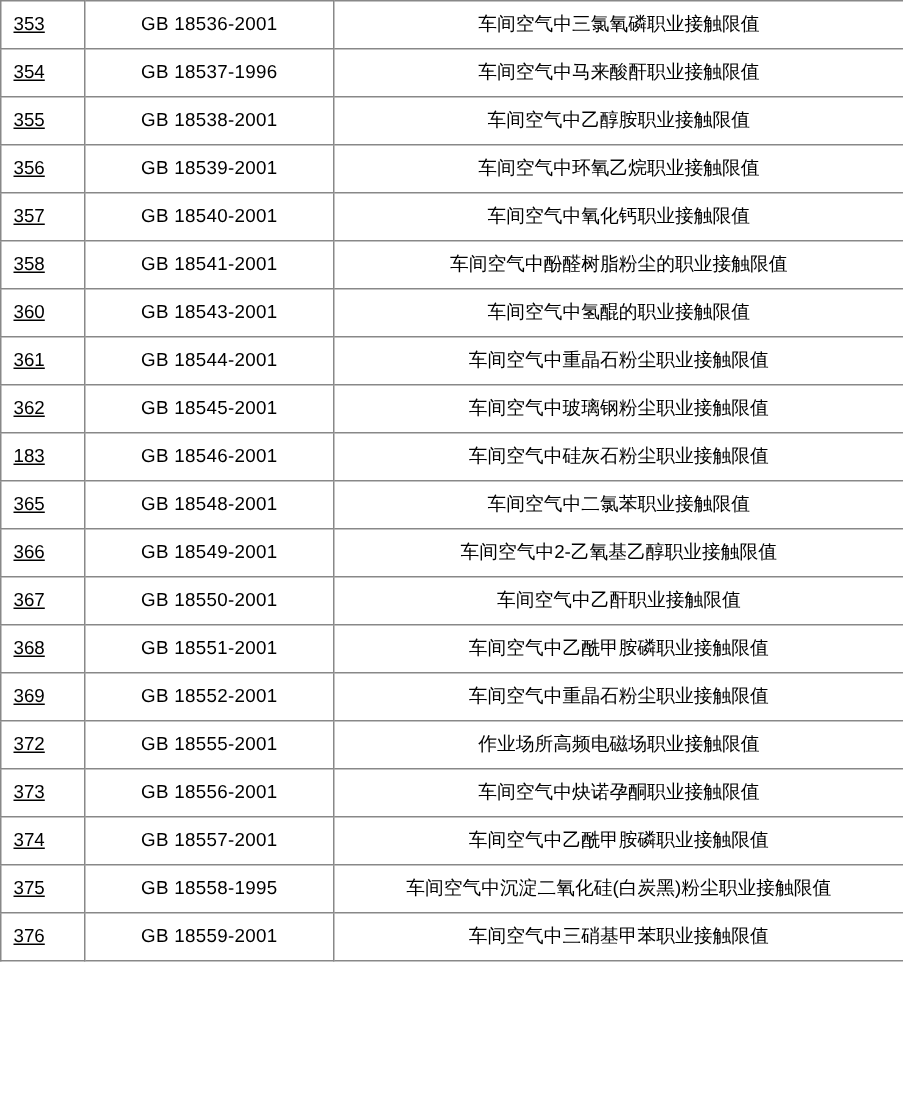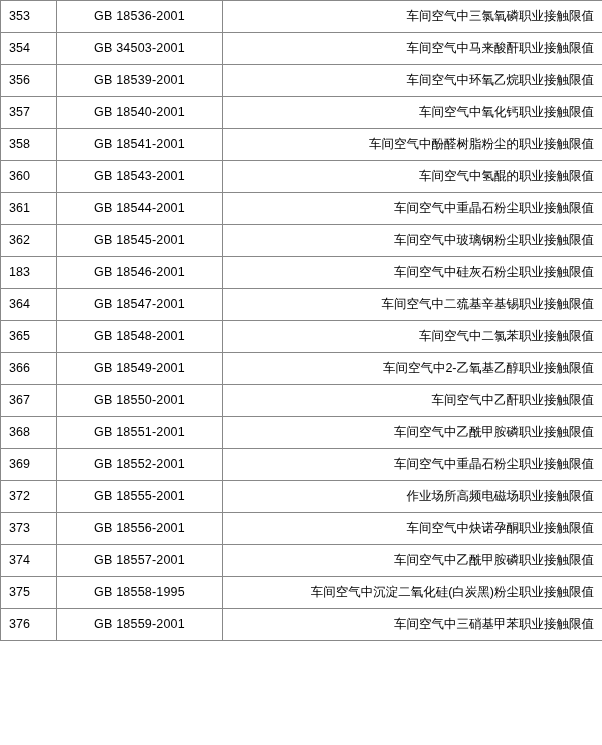--- a/index.html
+++ b/index.html
@@ -29,28 +29,29 @@
     padding: 0 8px;
     font-size: 12.5px;
     line-height: 31px;
     white-space: nowrap;
     overflow: hidden;
     vertical-align: middle;
   }
   td.cell-num {
     text-align: left;
     padding-left: 9px;
+    text-decoration: underline;
   }
   td.cell-code {
     text-align: center;
     padding-left: 10px;
     letter-spacing: 0.2px;
   }
   td.cell-title {
-    text-align: right;
+    text-align: center;
     padding-left: 8px;
     font-size: 12.5px;
   }
   
   table.std-table tr:first-child td {
     border-top: 1px solid #888888;
   }
 </style>
 </head>
 <body>
@@ -62,22 +63,27 @@
     <col class="c-title">
   </colgroup>
   <tbody>
       <tr>
         <td class="cell-num">353</td>
         <td class="cell-code">GB 18536-2001</td>
         <td class="cell-title">车间空气中三氯氧磷职业接触限值</td>
       </tr>
       <tr>
         <td class="cell-num">354</td>
-        <td class="cell-code">GB 34503-2001</td>
+        <td class="cell-code">GB 18537-1996</td>
         <td class="cell-title">车间空气中马来酸酐职业接触限值</td>
+      </tr>
+      <tr>
+        <td class="cell-num">355</td>
+        <td class="cell-code">GB 18538-2001</td>
+        <td class="cell-title">车间空气中乙醇胺职业接触限值</td>
       </tr>
       <tr>
         <td class="cell-num">356</td>
         <td class="cell-code">GB 18539-2001</td>
         <td class="cell-title">车间空气中环氧乙烷职业接触限值</td>
       </tr>
       <tr>
         <td class="cell-num">357</td>
         <td class="cell-code">GB 18540-2001</td>
         <td class="cell-title">车间空气中氧化钙职业接触限值</td>
@@ -99,25 +105,20 @@
       </tr>
       <tr>
         <td class="cell-num">362</td>
         <td class="cell-code">GB 18545-2001</td>
         <td class="cell-title">车间空气中玻璃钢粉尘职业接触限值</td>
       </tr>
       <tr>
         <td class="cell-num">183</td>
         <td class="cell-code">GB 18546-2001</td>
         <td class="cell-title">车间空气中硅灰石粉尘职业接触限值</td>
-      </tr>
-      <tr>
-        <td class="cell-num">364</td>
-        <td class="cell-code">GB 18547-2001</td>
-        <td class="cell-title">车间空气中二巯基辛基锡职业接触限值</td>
       </tr>
       <tr>
         <td class="cell-num">365</td>
         <td class="cell-code">GB 18548-2001</td>
         <td class="cell-title">车间空气中二氯苯职业接触限值</td>
       </tr>
       <tr>
         <td class="cell-num">366</td>
         <td class="cell-code">GB 18549-2001</td>
         <td class="cell-title">车间空气中2-乙氧基乙醇职业接触限值</td>

